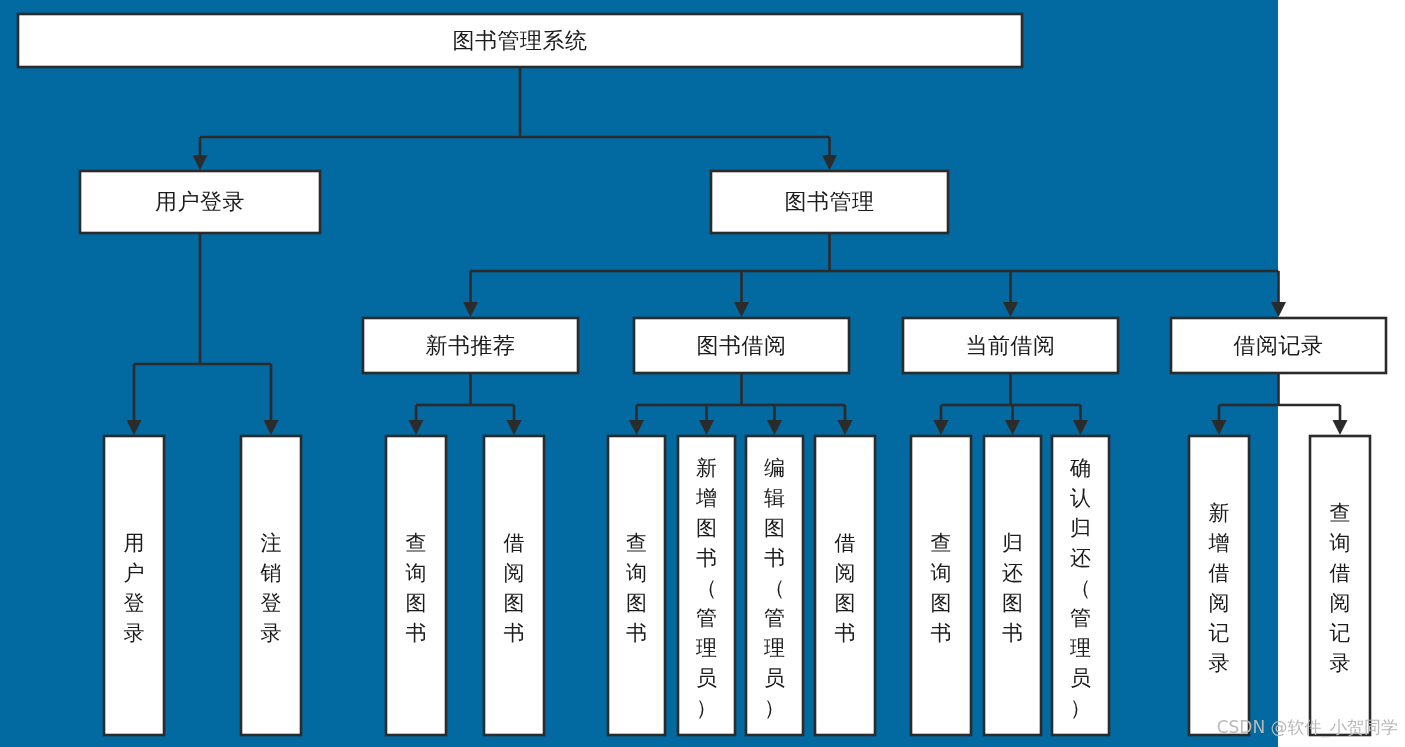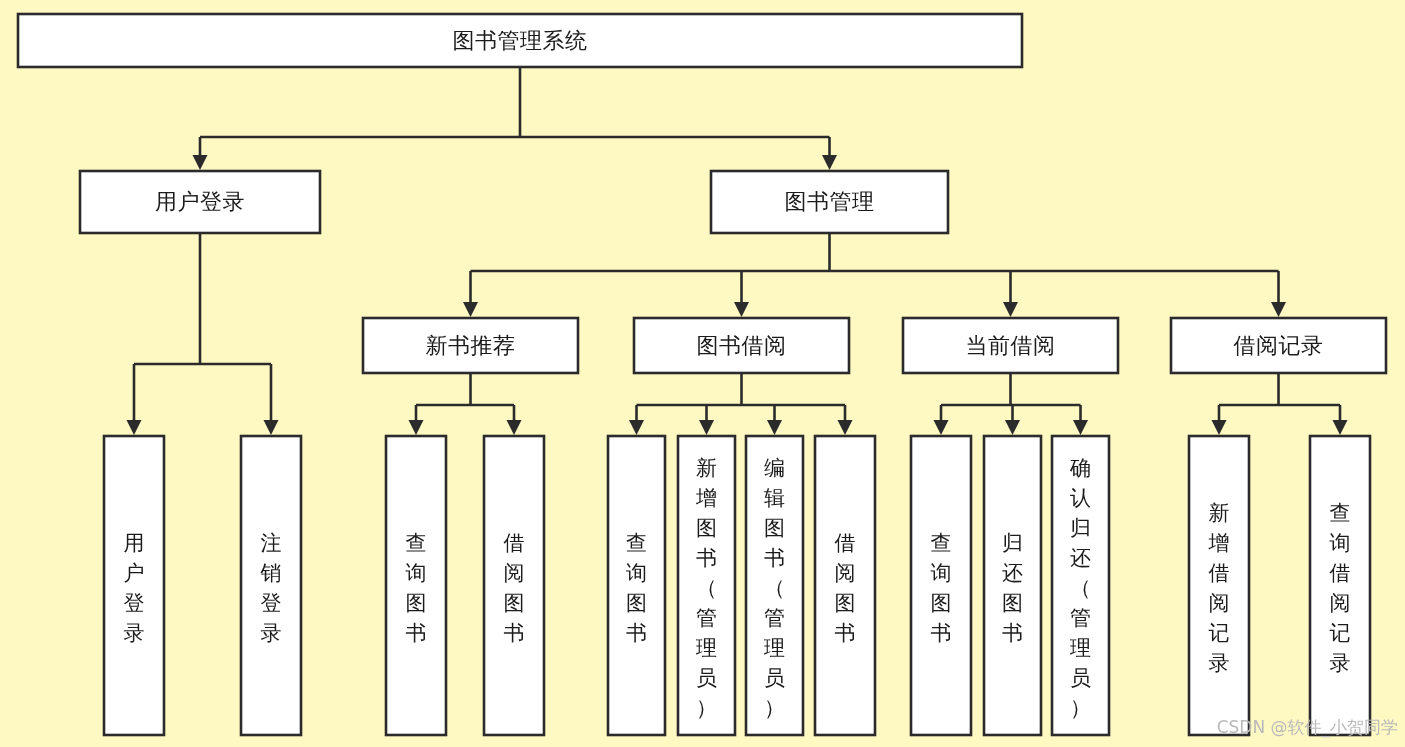--- a/index.html
+++ b/index.html
@@ -9,23 +9,23 @@
     background: #ffffff;
   }
   body {
     font-family: "DejaVu Sans", "Liberation Sans", sans-serif;
     width: 1405px;
     height: 747px;
     overflow: hidden;
   }
   #diagram-root {
     position: relative;
-    width: 1405px;
+    width: 1278px;
     height: 747px;
-    background: #fef9c3;
+    background: #0369a1;
   }
   svg#flow-svg {
     position: absolute;
     left: 0;
     top: 0;
     width: 1405px;
     height: 747px;
     display: block;
   }
   .node-rect {

